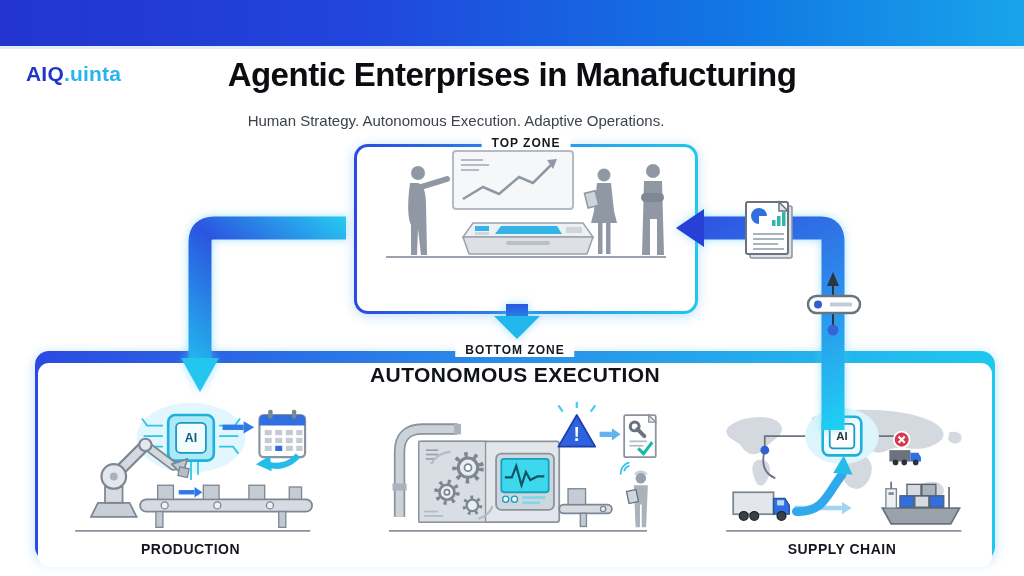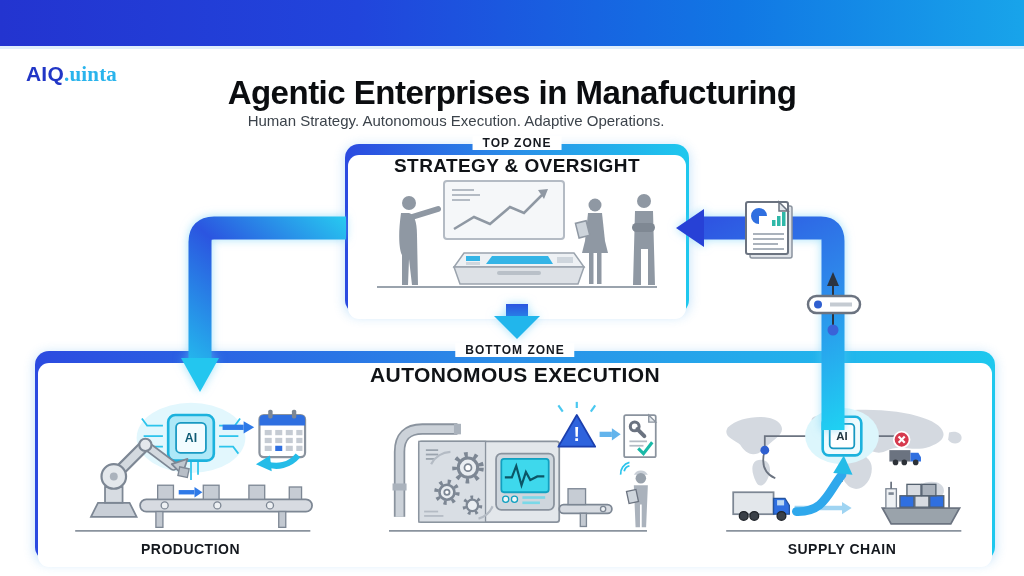--- a/index.html
+++ b/index.html
@@ -6,38 +6,38 @@
   .stage{position:relative;width:1024px;height:576px;background:#ffffff;overflow:hidden;
          font-family:"Liberation Sans",sans-serif;-webkit-font-smoothing:antialiased;}
   svg text{font-family:"Liberation Sans",sans-serif;}
 
   .topbar{position:absolute;left:0;top:0;width:1024px;height:46px;
           background:linear-gradient(90deg,#2334d0 0%,#2145dc 35%,#1177e4 72%,#18a4ea 100%);}
   .topbar-underline{position:absolute;left:0;top:46px;width:1024px;height:3px;background:#dfeefb;}
 
   .logo{position:absolute;left:26px;top:62px;font-size:21px;font-weight:800;letter-spacing:.2px;}
   .logo .p1{color:#2136c6;}
-  .logo .p2{color:#2ab4ec;font-family:Liberation Serif, serif;}
-
-  .title{position:absolute;left:0;top:74px;width:1024px;text-align:center;
+  .logo .p2{color:#2ab4ec;}
+
+  .title{position:absolute;left:0;top:56px;width:1024px;text-align:center;
          font-size:33px;font-weight:800;color:#0b0d10;letter-spacing:-.5px;}
   .subtitle{position:absolute;left:0;top:112px;width:912px;text-align:center;
             font-size:15px;color:#3c434b;}
 
   .zone-box{position:absolute;border-radius:14px;padding:3px;
             background:linear-gradient(90deg,#2b4ae0,#2a8fe8,#1ec8ee);
             box-shadow:0 2px 12px rgba(40,150,235,.30);}
   .zone-inner{position:relative;width:100%;height:100%;background:#ffffff;border-radius:11px;
               box-sizing:border-box;}
   .zone-label{position:absolute;top:-8px;left:50%;transform:translateX(-50%);
               background:#ffffff;padding:0 10px;font-size:12px;font-weight:700;
               letter-spacing:1px;color:#14181f;white-space:nowrap;z-index:4;}
   .zone-heading{text-align:center;font-weight:800;color:#101317;}
 
-  .top-box{left:345px;top:144px;width:338px;height:164px;}
+  .top-box{left:354px;top:144px;width:338px;height:164px;}
   .top-box .zone-heading{font-size:19px;letter-spacing:.4px;margin-top:8px;}
 
   .bottom-box{left:35px;top:351px;width:954px;height:204px;}
   .bottom-box .zone-heading{font-size:21px;letter-spacing:.4px;margin-top:9px;}
 
   .sections{position:absolute;left:0;top:38px;width:100%;height:158px;display:flex;
             justify-content:space-between;padding:0 0;box-sizing:border-box;}
   .section{position:relative;display:flex;flex-direction:column;align-items:center;}
   .section-label{position:absolute;bottom:2px;width:100%;text-align:center;
                  font-size:14px;font-weight:700;letter-spacing:.5px;color:#14181e;}
@@ -55,21 +55,20 @@
 
   <div class="logo">
     <span class="p1">AIQ</span><span class="p2">.uinta</span>
   </div>
   <div class="title">Agentic Enterprises in Manafucturing</div>
   <div class="subtitle">Human Strategy. Autonomous Execution. Adaptive Operations.</div>
 
   <div class="zone-box top-box">
     <div class="zone-label">TOP ZONE</div>
     <div class="zone-inner">
-      <div class="zone-heading">STRATEGY &amp; OVERSIGHT</div>
       <svg width="330" height="118" viewBox="0 0 330 118" style="display:block;margin:0 auto;">
 
         <line x1="25" y1="110" x2="305" y2="110" stroke="#9aa3ad" stroke-width="2"></line>
 
         <g>
           <rect x="92" y="4" width="120" height="58" rx="3" fill="#f5f7f9" stroke="#b4bbc4" stroke-width="2"></rect>
           <line x1="100" y1="13" x2="122" y2="13" stroke="#b4bbc4" stroke-width="2"></line>
           <line x1="100" y1="18" x2="128" y2="18" stroke="#b4bbc4" stroke-width="2"></line>
           <line x1="100" y1="23" x2="118" y2="23" stroke="#b4bbc4" stroke-width="2"></line>
           <polyline points="102,52 122,40 138,47 158,30 172,36 190,18" fill="none" stroke="#8f98a3" stroke-width="2.5"></polyline>

